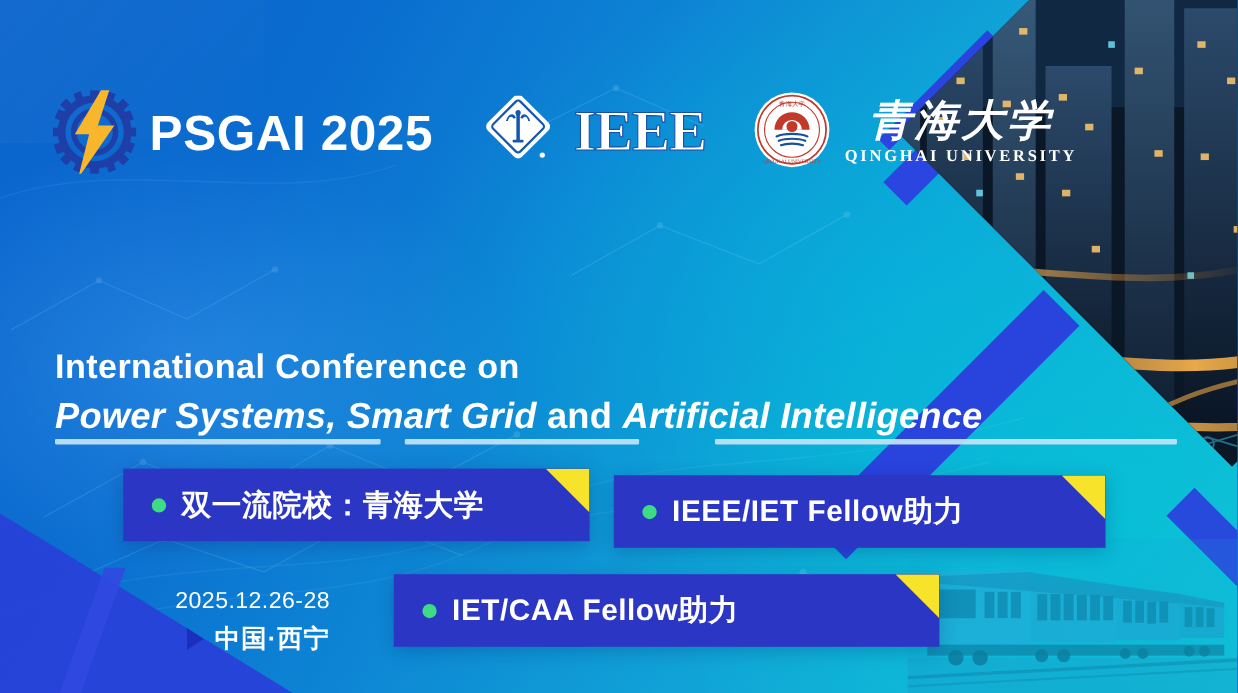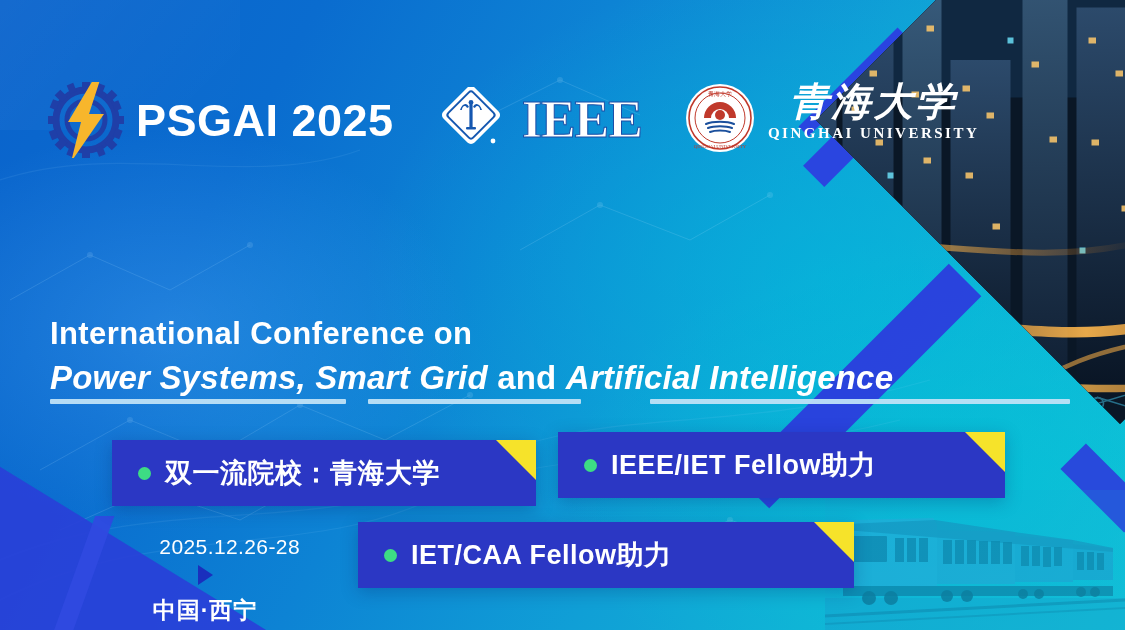--- a/index.html
+++ b/index.html
@@ -105,21 +105,21 @@
     color:#ffffff; font-size:45px; font-weight:bold; letter-spacing:.5px;
     line-height:1; white-space:nowrap;
   }
   .ieee-block{ display:flex; align-items:center; gap:20px; margin-left:46px;font-family:Liberation Serif, serif; }
   .ieee-diamond{ width:62px; height:62px; flex:0 0 auto; }
   .ieee-text{
     color:#fff; font-size:52px; font-weight:bold; letter-spacing:-1px;
     line-height:1; white-space:nowrap;
     -webkit-text-stroke:1px #1a4fa8;
   }
-  .qh-block{ display:flex; align-items:flex-start; gap:12px; margin-left:42px; }
+  .qh-block{ display:flex; align-items:center; gap:12px; margin-left:42px; }
   .qh-seal{ width:72px; height:72px; flex:0 0 auto; }
   .qh-names{ display:flex; flex-direction:column; align-items:center; line-height:1; }
   .qh-cn{
     color:#fff; font-family:"Liberation Serif","DejaVu Serif",serif;
     font-size:39px; font-weight:bold; font-style:italic; letter-spacing:3px;
     white-space:nowrap;
   }
   .qh-en{
     color:#fff; font-family:"Liberation Serif","DejaVu Serif",serif;
     font-size:15px; font-weight:bold; letter-spacing:2.5px; margin-top:5px;
@@ -178,36 +178,35 @@
   .badge .corner{
     position:absolute; right:0; top:0; width:40px; height:40px;
     background:#f6e32a;
     clip-path:polygon(100% 0, 0 0, 100% 100%);
   }
   .badge .dot{
     width:13px; height:13px; border-radius:50%;
     background:#3ddc84; margin-right:14px; flex:0 0 auto;
   }
   .badge .btext{ font-size:27px; font-weight:bold; letter-spacing:.5px; }
-  #badge1{ left:112px; top:440px; width:424px; }
+  #badge1{ left:112px; top:426px; width:424px; }
   #badge2{ left:558px; top:432px; width:447px; }
   #badge3{ left:358px; top:522px; width:496px; }
 
   
   .datebox{
     position:absolute; left:110px; top:534px; color:#fff; text-align:right;
     width:190px;
   }
   .date-line{
     font-size:21px; font-weight:normal; letter-spacing:.4px; line-height:1.2;
   }
   .place-line{
     display:flex; align-items:center; justify-content:flex-end; gap:10px;
     margin-top:6px;
-    flex-direction:column;
   }
   .tri{
     width:0;height:0;border-left:15px solid #1a2fbd;
     border-top:10px solid transparent;border-bottom:10px solid transparent;
   }
   .place-txt{ font-size:23px; font-weight:bold; letter-spacing:1px; }
 </style>
 </head>
 <body>
 

